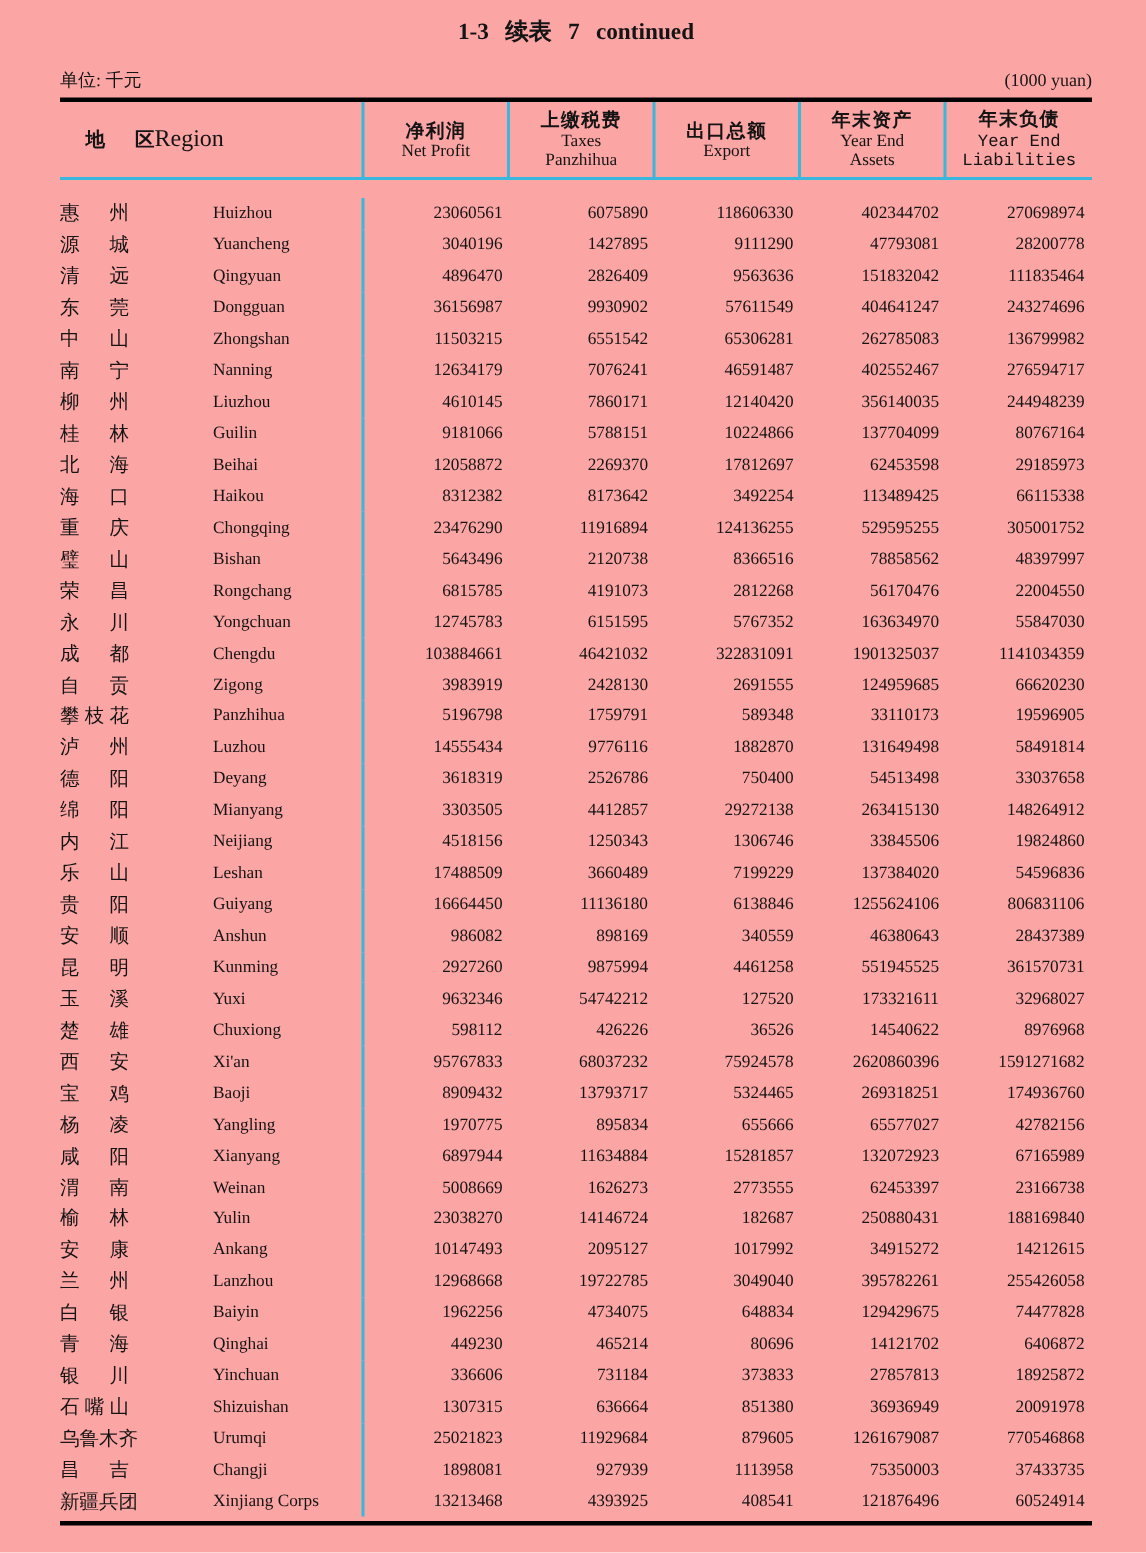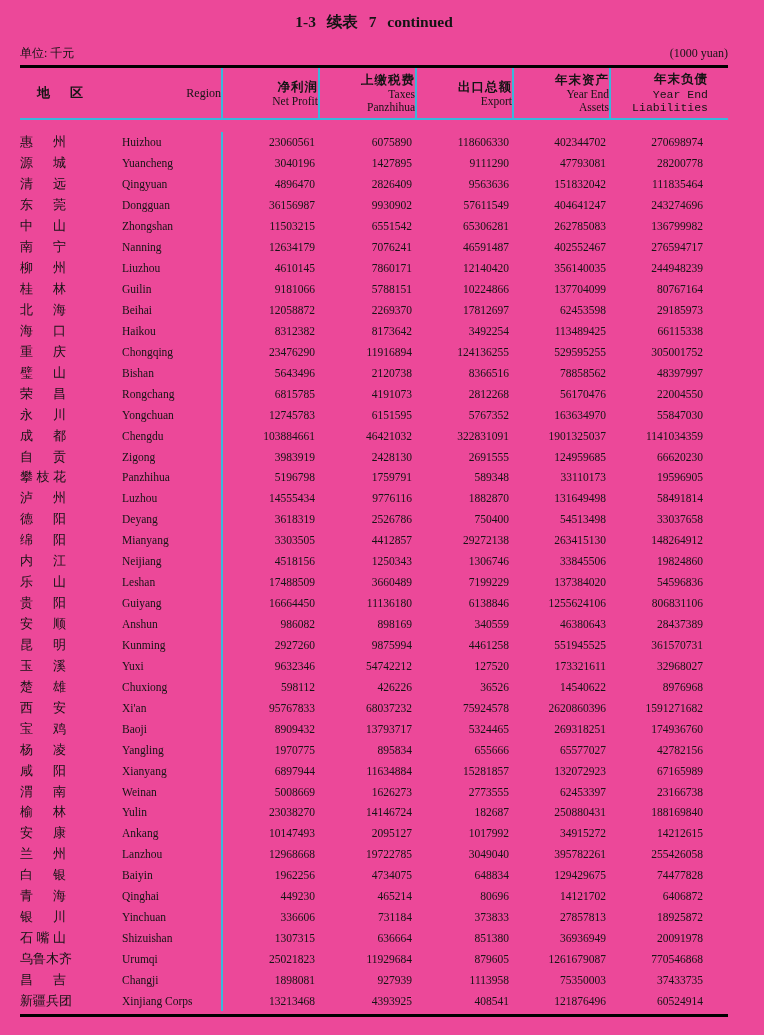--- a/index.html
+++ b/index.html
@@ -1,40 +1,40 @@
 <!DOCTYPE html>
 <html style="--accent: #3ab7dc; --rule: #000000; --text: #141414;"><head>
 <meta charset="utf-8">
 <style>
   :root { --accent:#3ab7dc; --rule:#000; --text:#141414; }
   html,body { margin:0; padding:0; background:#fff; }
   .page {
-    position:relative; width:764px; height:1035px; background:#ec4899;
+    position:relative; width:764px; height:1035px; background:#fca5a5;
     color:var(--text); font-family:"Liberation Serif","DejaVu Serif",serif;
-    box-sizing:border-box; padding:0 36px 0 20px; overflow:hidden;
+    box-sizing:border-box; padding:0 36px 0 40px; overflow:hidden;
   }
   .title {
     text-align:center; padding-top:11px; font-size:15.5px; font-weight:bold;
     word-spacing:7px; height:21px; line-height:21px;
   }
   .unit-row {
     display:flex; justify-content:space-between; align-items:center;
     margin-top:13px; height:17px; font-size:12px;
   }
   .table { margin-top:3px; border-top:3px solid var(--rule); border-bottom:3px solid var(--rule); }
   .thead { display:flex; height:50px; border-bottom:2px solid var(--accent); }
   .head-region { width:201px; border-right:2px solid var(--accent); display:flex; align-items:center; }
   .zh-spread {
     margin-left:17px; width:46px; display:flex; justify-content:space-between;
     font-size:13px; font-weight:bold; white-space:nowrap;
   }
-  .region-en { flex:1; text-align:right; font-size:12px; }
+  .region-en { flex:1; text-align:left; font-size:16px; }
   .head-col {
     width:95px; border-right:2px solid var(--accent);
-    display:flex; flex-direction:column; justify-content:center; align-items:flex-end; text-align:center;
+    display:flex; flex-direction:column; justify-content:center; align-items:center; text-align:center;
   }
   .head-col:last-child { width:97px; border-right:none;font-family:Liberation Mono, monospace; }
   .head-col .zh { font-size:12.5px; font-weight:bold; line-height:16px; letter-spacing:1px; }
   .head-col .en { font-size:11.5px; line-height:13px; }
   .tbody { padding-top:12px; padding-bottom:3px; }
   .trow { display:flex; height:20.95px; align-items:center; }
   .region-cell {
     width:201px; border-right:2px solid var(--accent);
     align-self:stretch; display:flex; align-items:center;
   }

